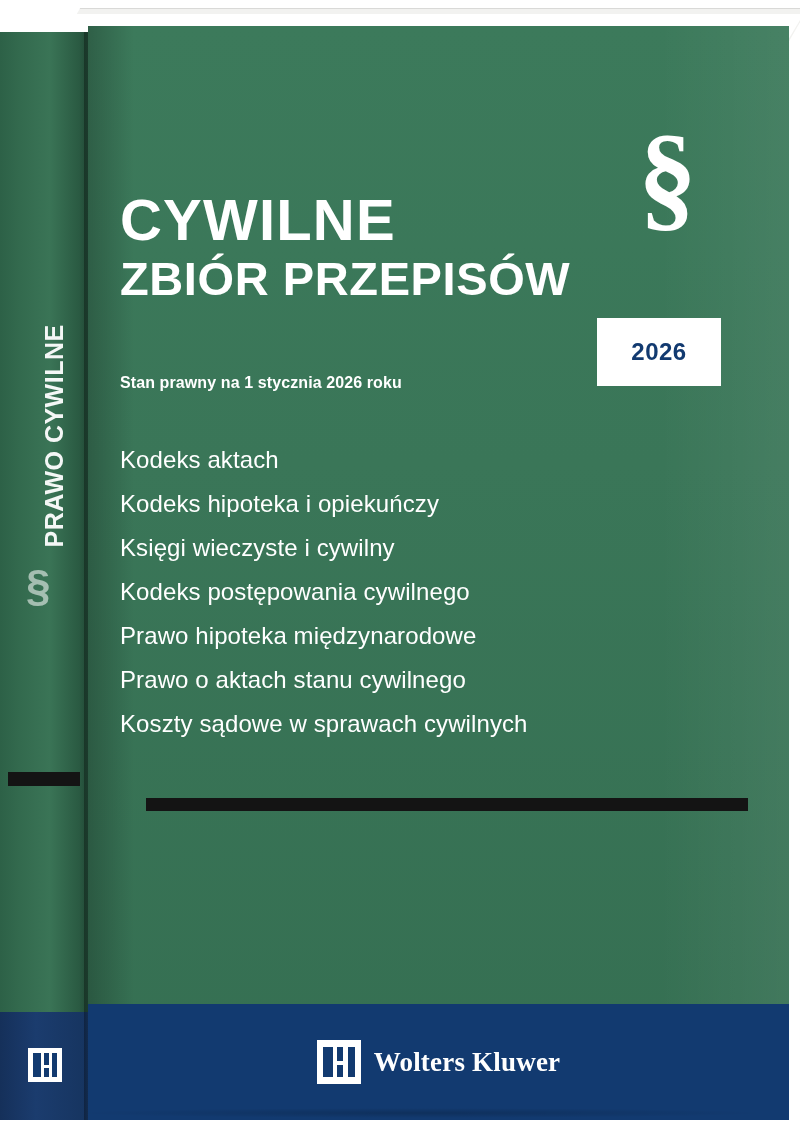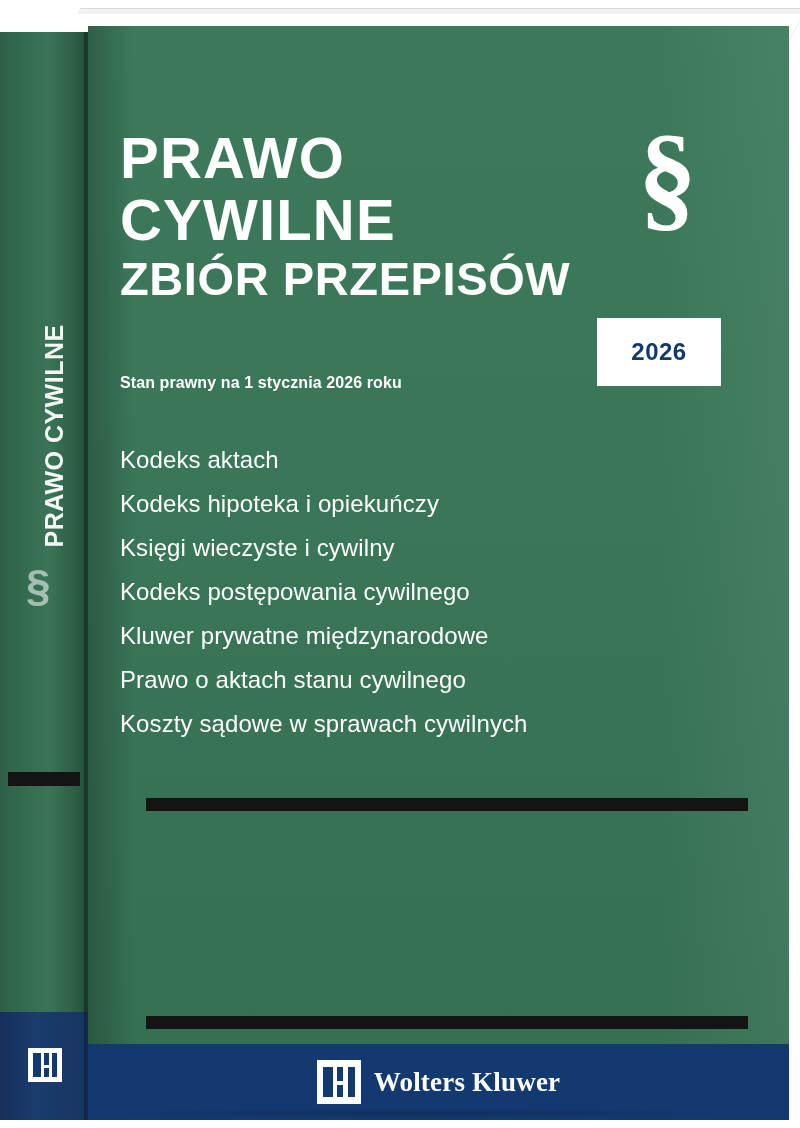--- a/index.html
+++ b/index.html
@@ -142,21 +142,21 @@
     background: linear-gradient(90deg, rgba(255,255,255,0.0), rgba(255,255,255,0.06));
     pointer-events: none;
   }
 
   
   .publisher-band {
     position: absolute;
     left: 0;
     bottom: 0;
     width: 100%;
-    height: 76px;
+    height: 116px;
     background: #123a70;
     display: flex;
     align-items: center;
     justify-content: center;
     text-align: right;
   }
   .publisher-lockup {
     display: flex;
     align-items: center;
     gap: 13px;
@@ -297,38 +297,37 @@
         </svg>
       </div>
     </div>
     <div class="spine-shadowline"></div>
 
     <div class="cover">
       <div class="cover-sheen"></div>
 
       <div class="cover-inner">
 
-        <div class="title-line1">PRAWO</div>
         <div class="title-line2">CYWILNE</div>
         <div class="title-line3">ZBIÓR PRZEPISÓW</div>
 
         <div class="paragraph-icon">§</div>
 
         <div class="year-box">
           <span>2026</span>
         </div>
 
         <div class="legal-status">Stan prawny na 1 stycznia 2026 roku</div>
 
         <div class="contents">
           <div class="contents-item">Kodeks aktach</div>
           <div class="contents-item">Kodeks hipoteka i opiekuńczy</div>
           <div class="contents-item">Księgi wieczyste i cywilny</div>
           <div class="contents-item">Kodeks postępowania cywilnego</div>
-          <div class="contents-item">Kluwer prywatne międzynarodowe</div>
+          <div class="contents-item">Prawo hipoteka międzynarodowe</div>
           <div class="contents-item">Prawo o aktach stanu cywilnego</div>
           <div class="contents-item">Koszty sądowe w sprawach cywilnych</div>
         </div>
 
         <div class="cover-black-bar bar1"></div>
         <div class="cover-black-bar bar2"></div>
       </div>
 
       <div class="publisher-band">
         <div class="publisher-lockup">

